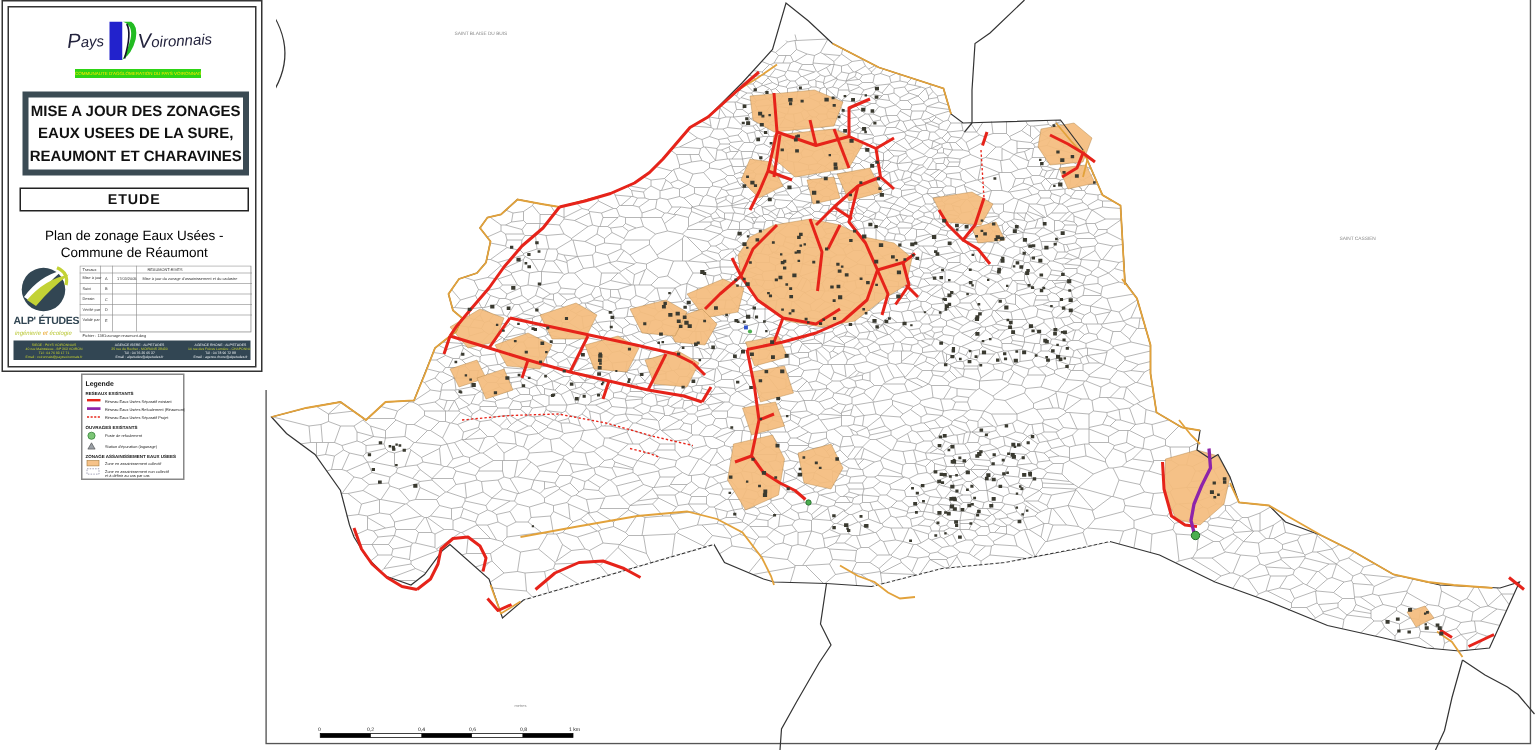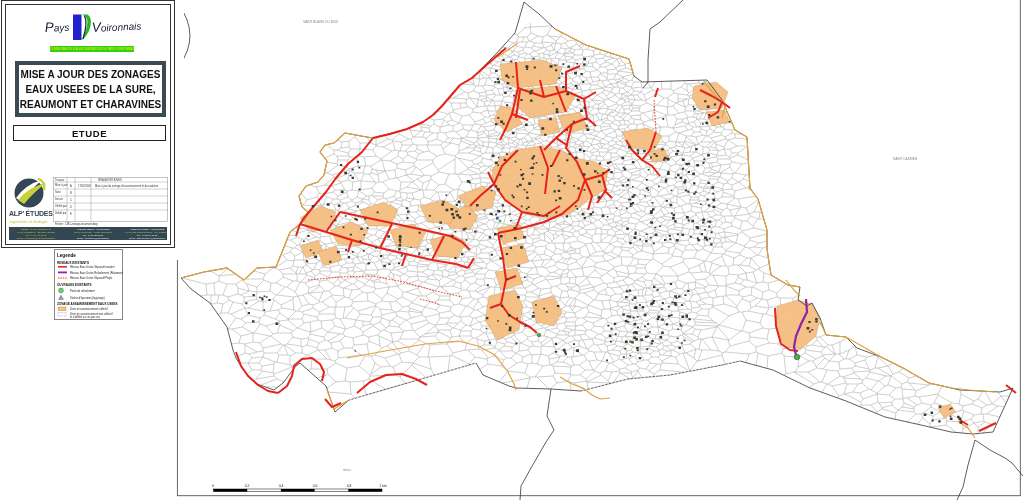--- a/index.html
+++ b/index.html
@@ -174,20 +174,21 @@
 <div class="abs" style="left:50px;top:45.5px;width:84px;height:6px;background:#2ed414;color:#ffe800;font-size:3px;line-height:6px;text-align:center;white-space:nowrap;overflow:hidden;">COMMUNAUTE D'AGGLOMERATION DU PAYS VOIRONNAIS</div>
 
 <div class="abs" style="left:15px;top:61px;width:151px;height:56px;border:4px solid #3b4b54;background:#fff;display:flex;align-items:center;justify-content:center;">
   <div style="font-size:10px;font-weight:bold;color:#111;text-align:center;line-height:15px;white-space:nowrap;">MISE A JOUR DES ZONAGES<br>EAUX USEES DE LA SURE,<br>REAUMONT ET CHARAVINES</div>
 </div>
 
 <div class="abs" style="left:13px;top:125px;width:153px;height:16px;border:1px solid #222;background:#fff;display:flex;align-items:center;justify-content:center;">
   <div style="font-size:9.5px;font-weight:bold;letter-spacing:0.6px;color:#111;">ETUDE</div>
 </div>
 
+<div class="abs" style="left:13px;top:152px;width:153px;text-align:center;font-size:9px;color:#000;line-height:11px;">Plan de zonage Eaux Usées -<br>Commune de Réaumont</div>
 
 <svg class="abs" style="left:8px;top:176px" width="52" height="52" viewBox="0 0 52 52">
   <circle cx="21" cy="17" r="14.5" fill="#324653"></circle>
   <path d="M8 22 Q18 8 34 4 Q22 14 14 26 Z" fill="#fff"></path>
   <path d="M10 24 Q22 10 38 7 Q26 16 16 28 Z" fill="#c3d235"></path>
   <path d="M30 2.5 Q38 6 36 14" fill="none" stroke="#c3d235" stroke-width="2.2"></path>
   <text x="1" y="40" font-size="7" font-weight="bold" fill="#324653" letter-spacing="-0.2">ALP' ÉTUDES</text>
   <text x="2" y="47" font-size="4" font-style="italic" fill="#b9c733">ingénierie <tspan fill="#e8a020">et</tspan> écologie</text>
 </svg>
 

